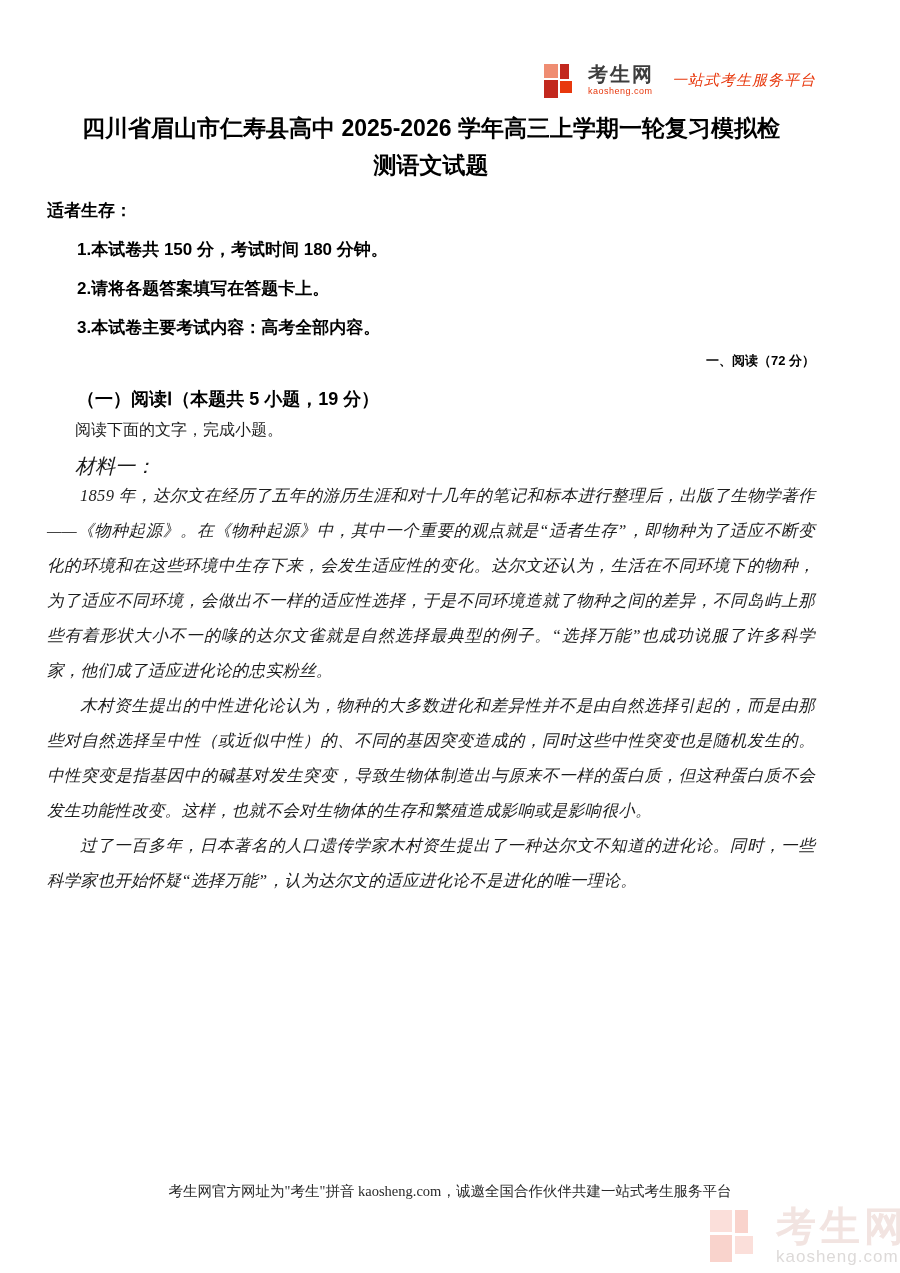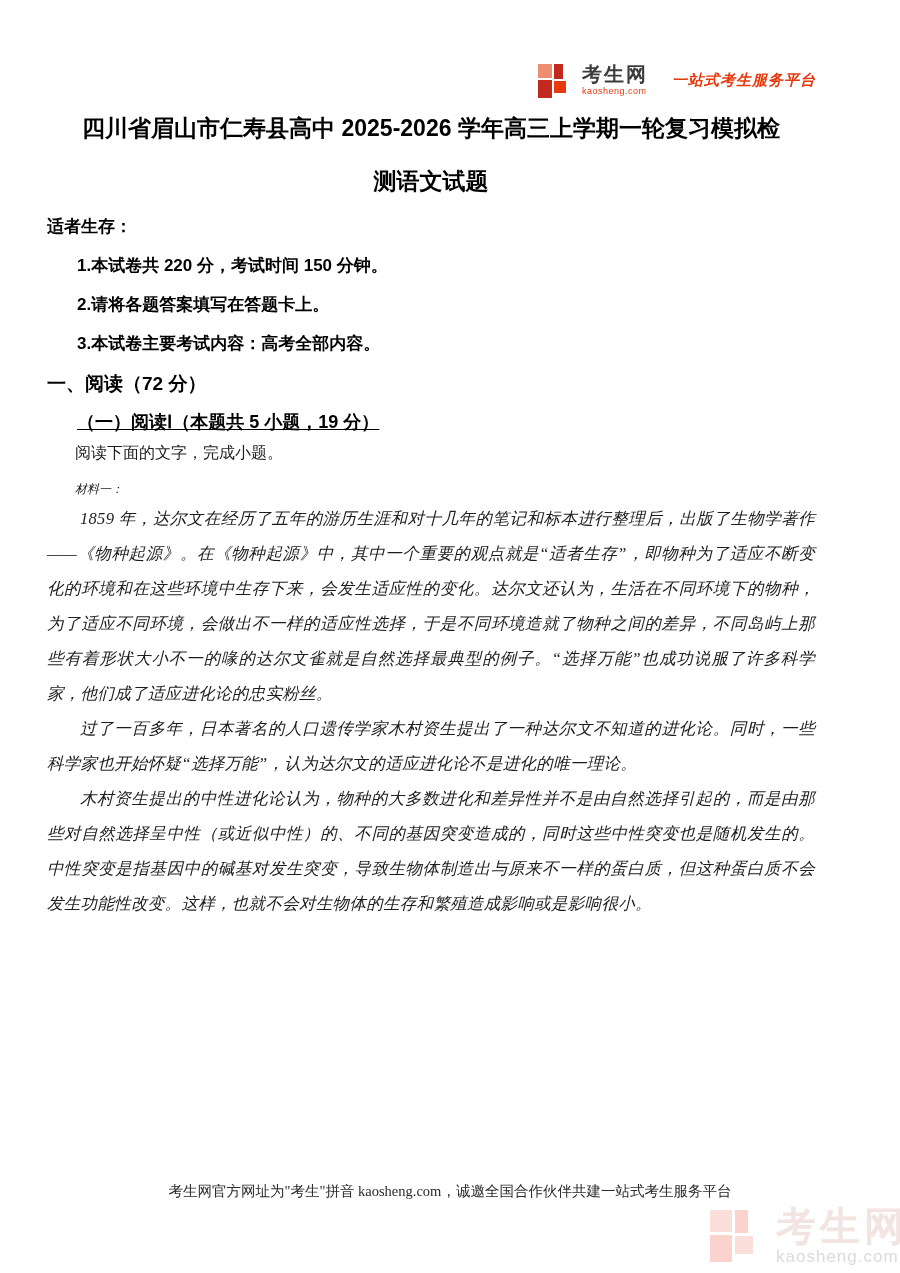--- a/index.html
+++ b/index.html
@@ -32,72 +32,72 @@
   .logo-brand {
     font-family: "Liberation Sans", sans-serif;
     font-weight: bold; font-size: 20px; color: #3c3c3c; letter-spacing: 2px;
   }
   .logo-domain {
     font-family: "Liberation Sans", sans-serif;
     font-size: 9px; color: #e8380d; margin-top: 3px; letter-spacing: 0.5px;
   }
   .logo-tagline {
     font-family: "Liberation Sans", sans-serif;
-    font-weight: bold; font-style: italic;
-    font-size: 15px; color: #e8380d; letter-spacing: 1px; margin-left: 14px;
+    font-weight: normal; font-style: italic;
+    font-size: 15px; color: #e8380d; letter-spacing: 1px; margin-left: 8px;
   }
 
   
   .content { padding: 112px 85px 0 47px; }
 
   .title-line {
     text-align: center;
     font-family: "Liberation Sans", sans-serif;
     font-weight: bold;
     font-size: 23px;
     line-height: 33px;
     color: #000;
   }
-  .title-line2 { margin-top: 20px; }
+  .title-line2 { margin-top: 4px; }
 
   .notice-label {
     margin-top: 17px;
     font-family: "Liberation Sans", sans-serif;
     font-weight: bold; font-size: 17px; line-height: 24px; color: #000;
   }
   .notice-item {
     margin-top: 15px;
     padding-left: 30px;
     font-family: "Liberation Sans", sans-serif;
     font-weight: bold; font-size: 17px; line-height: 24px; color: #000;
   }
 
   .section-heading {
-    margin-top: 15px;
-    font-family: "Liberation Sans", sans-serif;
-    font-weight: bold; font-size: 19px; line-height: 26px; color: #000;
+    margin-top: 8px;
+    font-family: "Liberation Sans", sans-serif;
+    font-weight: bold; font-size: 13px; line-height: 26px; color: #000; text-align: right;
   }
   .section-subheading {
     margin-top: 12px;
     padding-left: 30px;
     font-family: "Liberation Sans", sans-serif;
-    font-weight: bold; font-size: 18px; line-height: 26px; color: #000; text-decoration: underline;
+    font-weight: bold; font-size: 18px; line-height: 26px; color: #000;
   }
   .instruction {
     margin-top: 6px;
     padding-left: 28px;
     font-family: "Liberation Serif", serif;
     font-size: 16px; line-height: 24px; color: #1c1c1c;
   }
   .material-label {
     margin-top: 12px;
     padding-left: 28px;
     font-family: "Liberation Serif", serif;
     font-style: italic;
-    font-size: 12px; line-height: 24px; color: #1c1c1c;
+    font-size: 20px; line-height: 24px; color: #1c1c1c;
   }
 
   .body-text { }
   .body-text p {
     margin: 0;
     font-family: "Liberation Serif", serif;
     font-style: italic;
     font-size: 16.5px;
     line-height: 35px;
     text-align: justify;
@@ -161,33 +161,33 @@
     </div>
     <span class="logo-tagline">一站式考生服务平台</span>
   </div>
 
   <div class="content">
 
     <div class="title-line">四川省眉山市仁寿县高中 2025-2026 学年高三上学期一轮复习模拟检</div>
     <div class="title-line title-line2">测语文试题</div>
 
     <div class="notice-label">适者生存：</div>
-    <div class="notice-item">1.本试卷共 220 分，考试时间 150 分钟。</div>
+    <div class="notice-item">1.本试卷共 150 分，考试时间 180 分钟。</div>
     <div class="notice-item">2.请将各题答案填写在答题卡上。</div>
     <div class="notice-item">3.本试卷主要考试内容：高考全部内容。</div>
 
     <div class="section-heading">一、阅读（72 分）</div>
     <div class="section-subheading">（一）阅读Ⅰ（本题共 5 小题，19 分）</div>
     <div class="instruction">阅读下面的文字，完成小题。</div>
     <div class="material-label">材料一：</div>
 
     <div class="body-text">
       <p>1859 年，达尔文在经历了五年的游历生涯和对十几年的笔记和标本进行整理后，出版了生物学著作——《物种起源》。在《物种起源》中，其中一个重要的观点就是“适者生存”，即物种为了适应不断变化的环境和在这些环境中生存下来，会发生适应性的变化。达尔文还认为，生活在不同环境下的物种，为了适应不同环境，会做出不一样的适应性选择，于是不同环境造就了物种之间的差异，不同岛屿上那些有着形状大小不一的喙的达尔文雀就是自然选择最典型的例子。“选择万能”也成功说服了许多科学家，他们成了适应进化论的忠实粉丝。</p>
+      <p>木村资生提出的中性进化论认为，物种的大多数进化和差异性并不是由自然选择引起的，而是由那些对自然选择呈中性（或近似中性）的、不同的基因突变造成的，同时这些中性突变也是随机发生的。中性突变是指基因中的碱基对发生突变，导致生物体制造出与原来不一样的蛋白质，但这种蛋白质不会发生功能性改变。这样，也就不会对生物体的生存和繁殖造成影响或是影响很小。</p>
       <p>过了一百多年，日本著名的人口遗传学家木村资生提出了一种达尔文不知道的进化论。同时，一些科学家也开始怀疑“选择万能”，认为达尔文的适应进化论不是进化的唯一理论。</p>
-      <p>木村资生提出的中性进化论认为，物种的大多数进化和差异性并不是由自然选择引起的，而是由那些对自然选择呈中性（或近似中性）的、不同的基因突变造成的，同时这些中性突变也是随机发生的。中性突变是指基因中的碱基对发生突变，导致生物体制造出与原来不一样的蛋白质，但这种蛋白质不会发生功能性改变。这样，也就不会对生物体的生存和繁殖造成影响或是影响很小。</p>
     </div>
 
   </div>
 
   <div class="footer-line">考生网官方网址为"考生"拼音 kaosheng.com，诚邀全国合作伙伴共建一站式考生服务平台</div>
 
   <div class="watermark">
     <div class="wm-icon">
       <span class="b1"></span>
         <span class="b2"></span>

